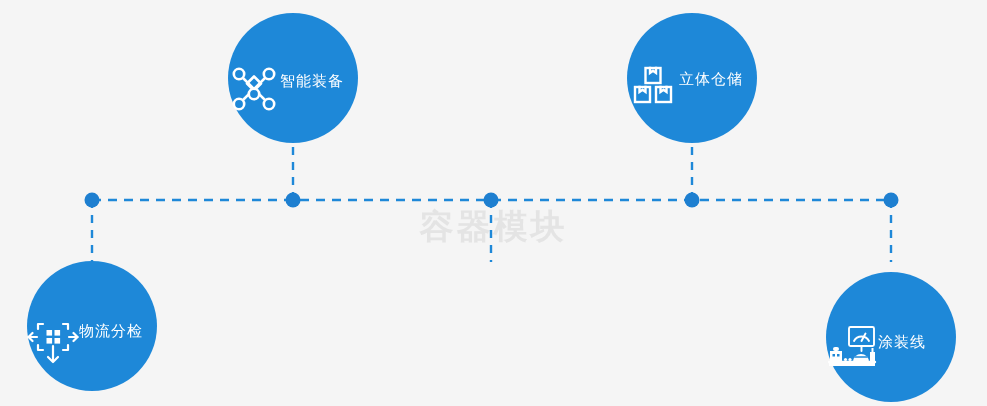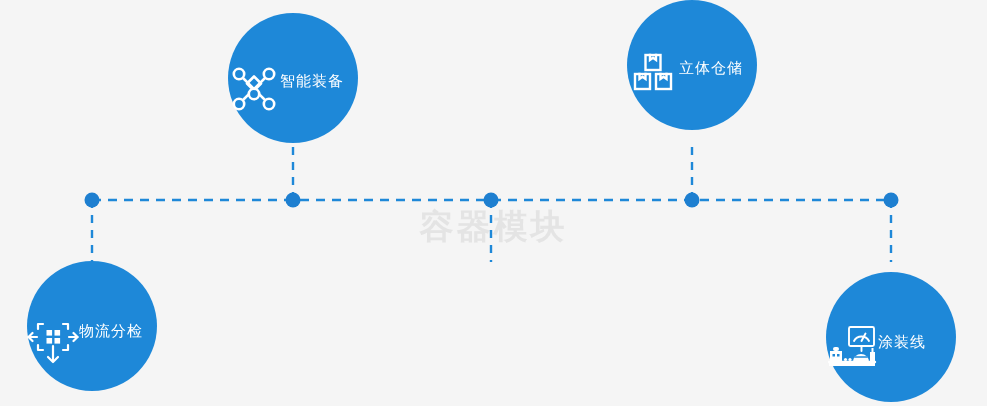--- a/index.html
+++ b/index.html
@@ -117,21 +117,21 @@
       <circle cx="11" cy="11" r="5.2" fill="#1e88d8"></circle>
       <circle cx="41" cy="11" r="5.2" fill="#1e88d8"></circle>
       <circle cx="11" cy="41" r="5.2" fill="#1e88d8"></circle>
       <circle cx="41" cy="41" r="5.2" fill="#1e88d8"></circle>
 
       <circle cx="26" cy="31" r="5.2" fill="#1e88d8"></circle>
     </svg>
     <div class="node-label">智能装备</div>
   </div>
 
-  <div class="node row-top" style="left:627px; top:0;">
+  <div class="node row-top" style="left:627px; top:13px;font-family:Liberation Mono, monospace;">
     <svg class="node-icon" viewBox="0 0 52 52" xmlns="http://www.w3.org/2000/svg" fill="none" stroke="#ffffff" stroke-width="2.4" stroke-linecap="square" stroke-linejoin="miter">
 
       <rect x="18.5" y="5" width="15" height="15"></rect>
       <path d="M23 5 v5 l3 -2.2 l3 2.2 v-5"></path>
 
       <rect x="8" y="24" width="15" height="15"></rect>
       <path d="M12.5 24 v5 l3 -2.2 l3 2.2 v-5"></path>
 
       <rect x="29" y="24" width="15" height="15"></rect>
       <path d="M33.5 24 v5 l3 -2.2 l3 2.2 v-5"></path>

